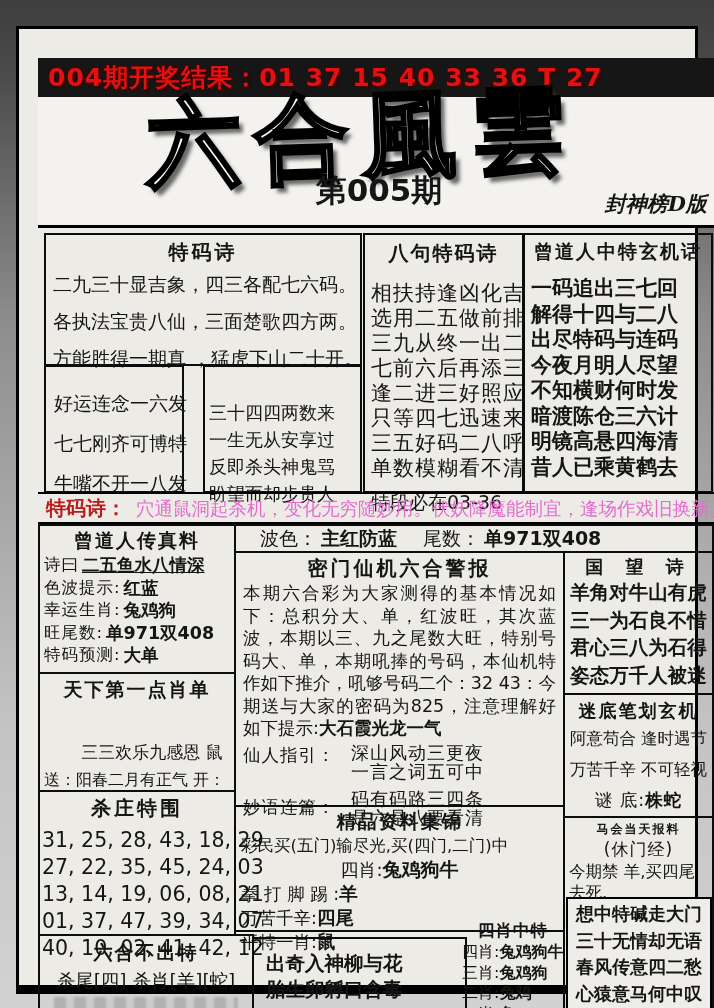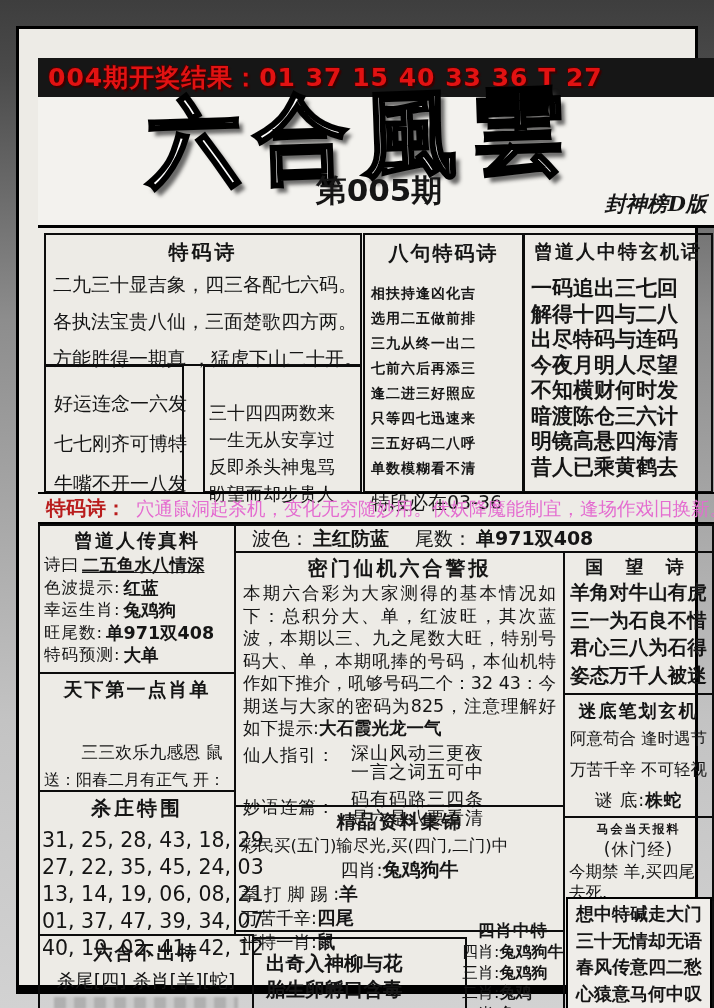--- a/index.html
+++ b/index.html
@@ -43,21 +43,21 @@
   
   .tema{left:25px;top:204px;width:318px;height:133px;padding:4px 7px;}
   .tema .t{font-size:20px;letter-spacing:3px;}
   .tema .ln{font-size:19px;line-height:37px;white-space:nowrap;}
   .luck{left:25px;top:336px;width:140px;height:128px;padding:16px 8px 0;}
   .luck .ln{font-size:19px;line-height:40px;white-space:nowrap;}
   .fate{left:184px;top:336px;width:159px;height:128px;padding:32px 4px 0;}
   .fate .ln{font-size:18px;line-height:27px;white-space:nowrap;}
   .eight{left:344px;top:204px;width:161px;height:260px;padding:5px 6px;}
   .eight .t{font-size:20px;letter-spacing:2px;margin-bottom:14px;}
-  .eight .ln{font-size:14px;line-height:25px;white-space:nowrap;letter-spacing:1px;font-weight:bold;}
+  .eight .ln{font-size:21px;line-height:25px;white-space:nowrap;letter-spacing:1px;}
   .eight .ft{font-size:19px;margin-top:9px;white-space:nowrap;}
   .xuanji{left:504px;top:204px;width:190px;height:260px;padding:4px 6px;}
   .xuanji .t{font-size:19px;letter-spacing:2px;margin-bottom:11px;}
   .xuanji .ln{font-size:21px;line-height:25.5px;font-weight:600;white-space:nowrap;}
   
   .strip{
     left:19px;top:463px;width:676px;height:32px;border-top:2px solid #000;border-bottom:2px solid #000;
     display:flex;align-items:center;padding-left:8px;white-space:nowrap;
   }
   .strip .lb{color:#b91c1c;font-weight:bold;font-size:20px;margin-right:10px;}
@@ -75,21 +75,21 @@
   .xiaodan .l2{margin-top:6px;font-size:16px;white-space:nowrap;}
   .shazhuang{left:19px;top:761px;width:198px;height:146px;padding:3px 2px;}
   .shazhuang .t{font-size:20px;letter-spacing:3px;margin-bottom:5px;}
   .shazhuang .ln{font-size:20.5px;line-height:27px;text-align:center;white-space:nowrap;}
   .buchute{left:19px;top:905px;width:216px;height:81px;padding:4px 4px;}
   .buchute .t{font-size:19px;letter-spacing:2px;}
   .buchute .ln{font-size:18.5px;text-align:center;white-space:nowrap;margin-top:2px;}
   .smudge{height:12px;margin:4px 10px 0;filter:blur(1.2px);
     background:repeating-linear-gradient(90deg,rgba(0,0,0,.16) 0 12px,rgba(0,0,0,.03) 12px 20px);}
   
-  .boserow{left:215px;top:495px;width:480px;height:29px;display:flex;align-items:center;padding-left:16px;font-size:19px;white-space:nowrap;}
+  .boserow{left:215px;top:495px;width:480px;height:29px;display:flex;align-items:center;padding-left:24px;font-size:19px;white-space:nowrap;}
   .boserow .v{font-weight:bold;margin:0 26px 0 4px;}
   .mimen{left:215px;top:522px;width:331px;height:256px;padding:2px 7px;}
   .mimen .t{font-size:20px;letter-spacing:3px;}
   .mimen .para{font-size:17.5px;line-height:22.5px;text-align:justify;}
   .mimen .hint{font-weight:bold;}
   .lrow{display:flex;font-size:17.5px;white-space:nowrap;}
   .lrow .lbl{width:108px;letter-spacing:1px;flex:none;}
   .lrow .lines div{font-size:18px;line-height:19.5px;letter-spacing:1px;}
   .mimen .g1{margin-top:3px;}
   .mimen .g2{margin-top:7px;align-items:flex-start;}

